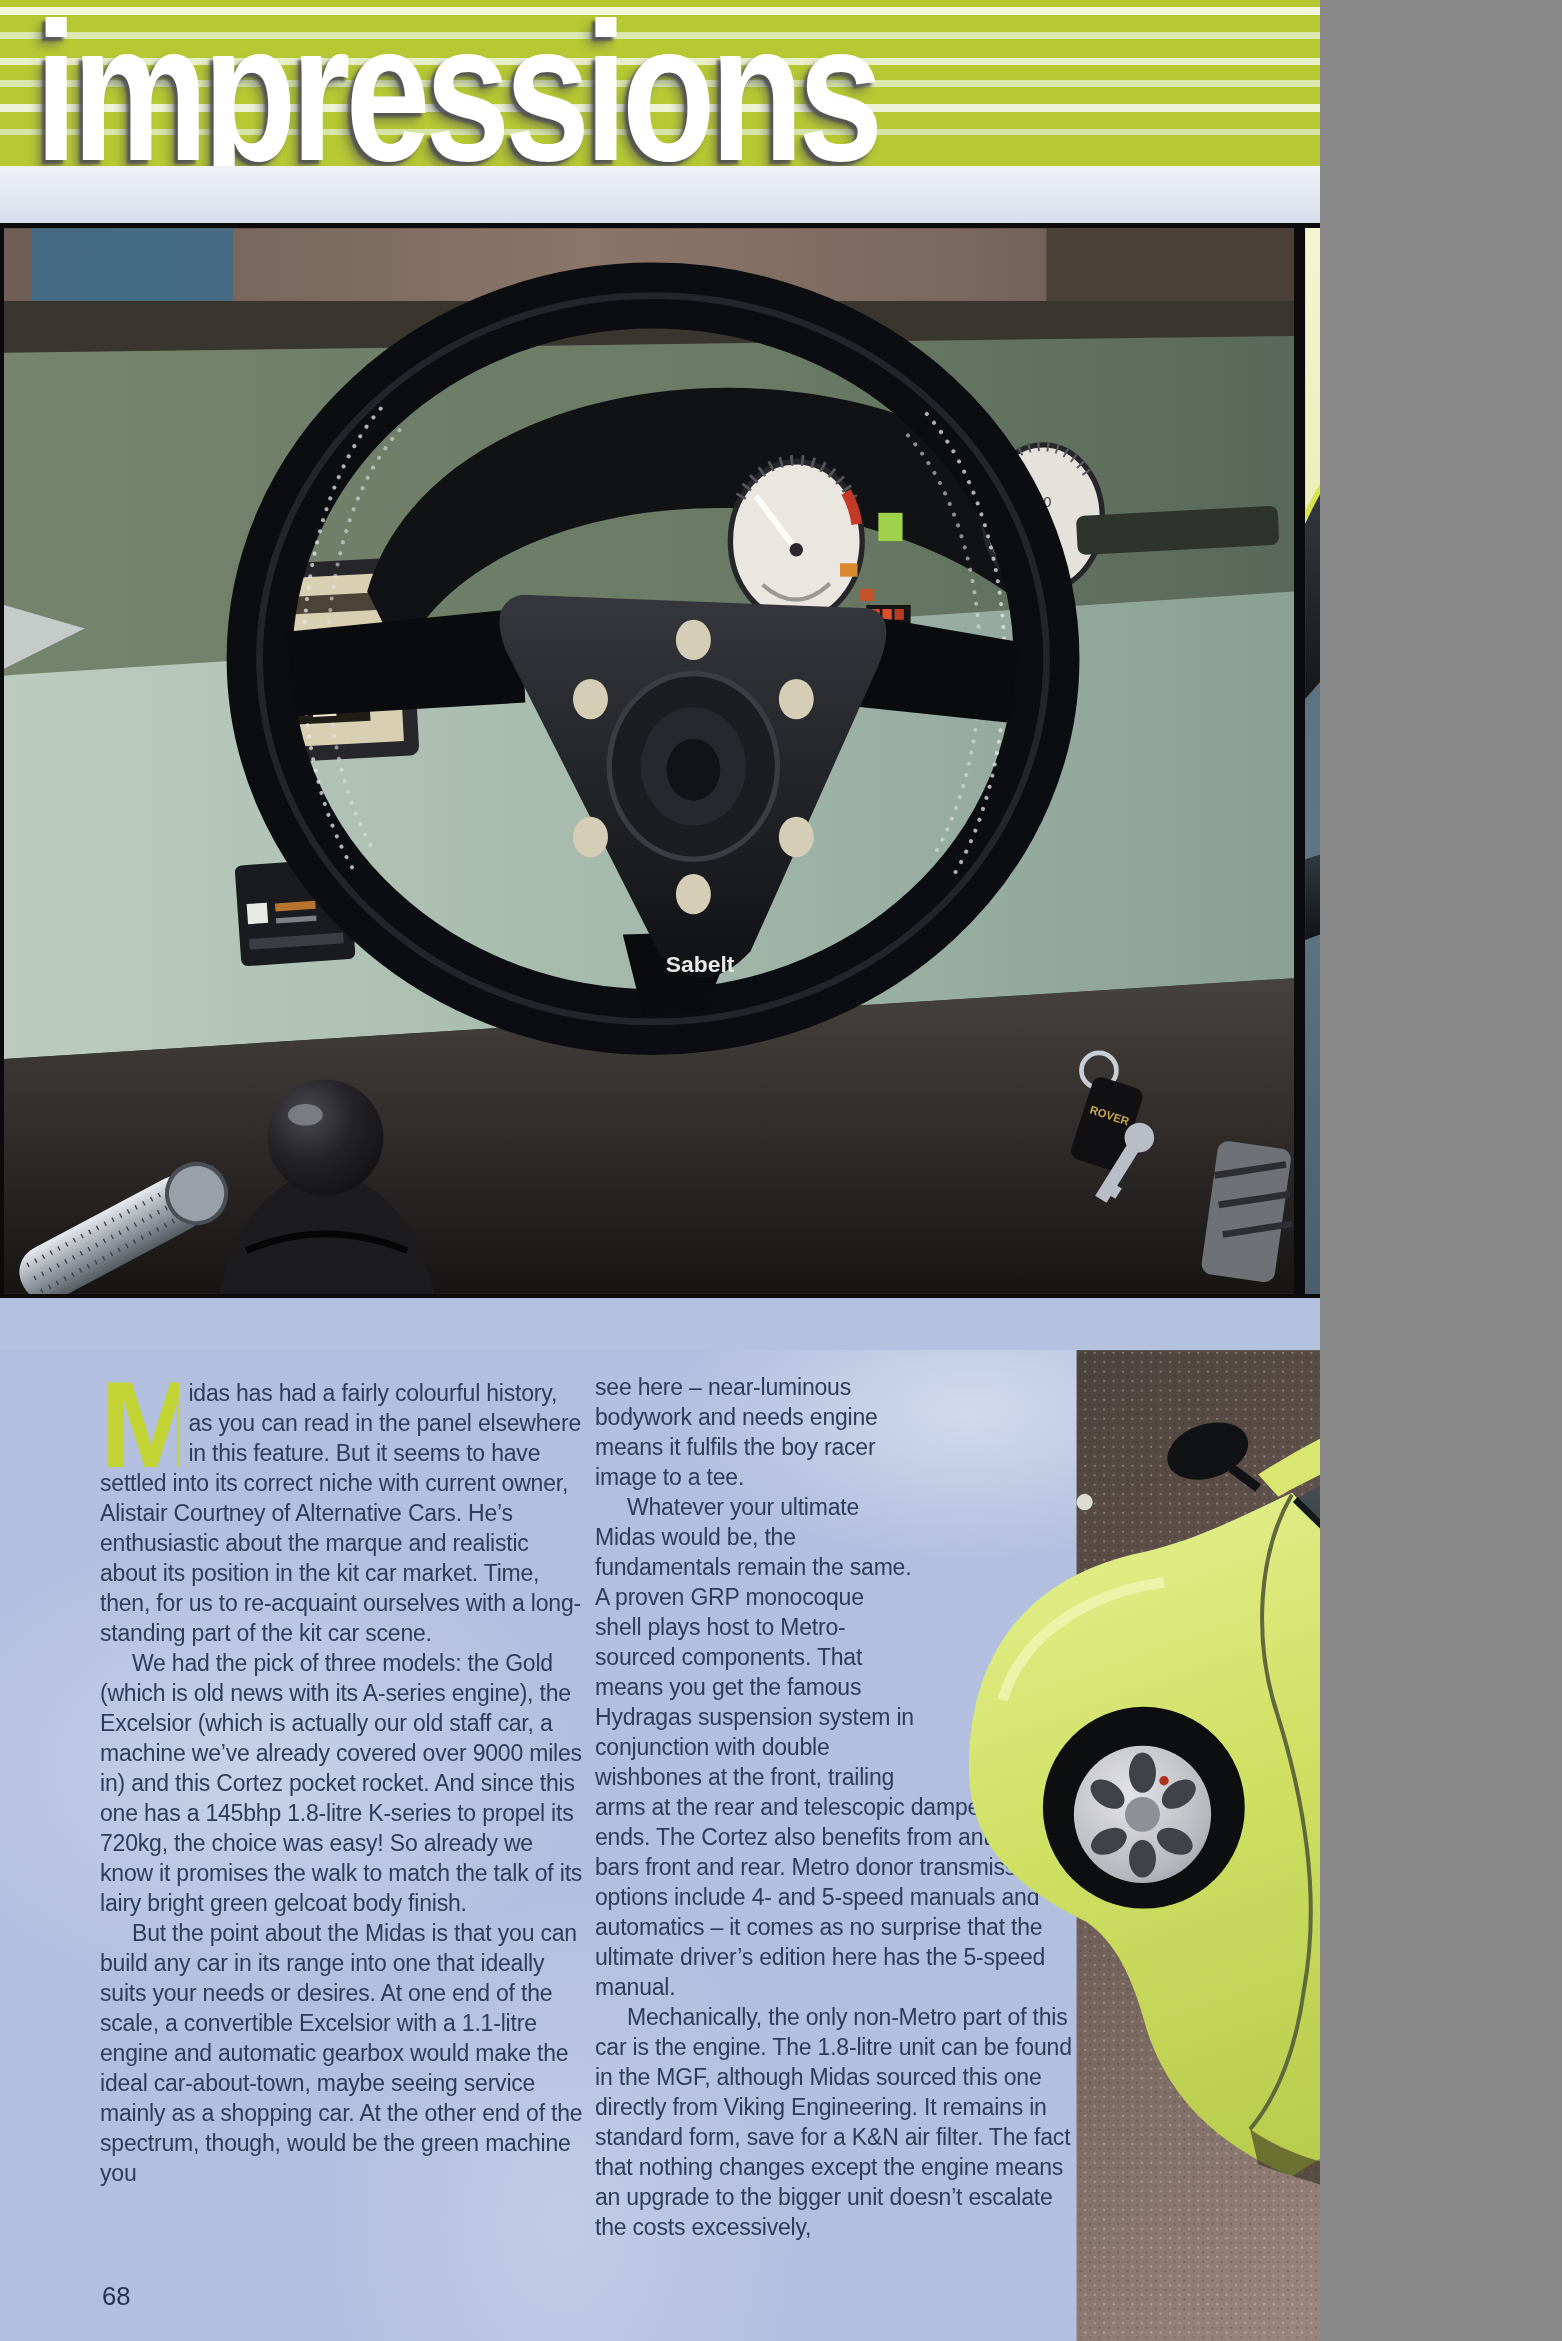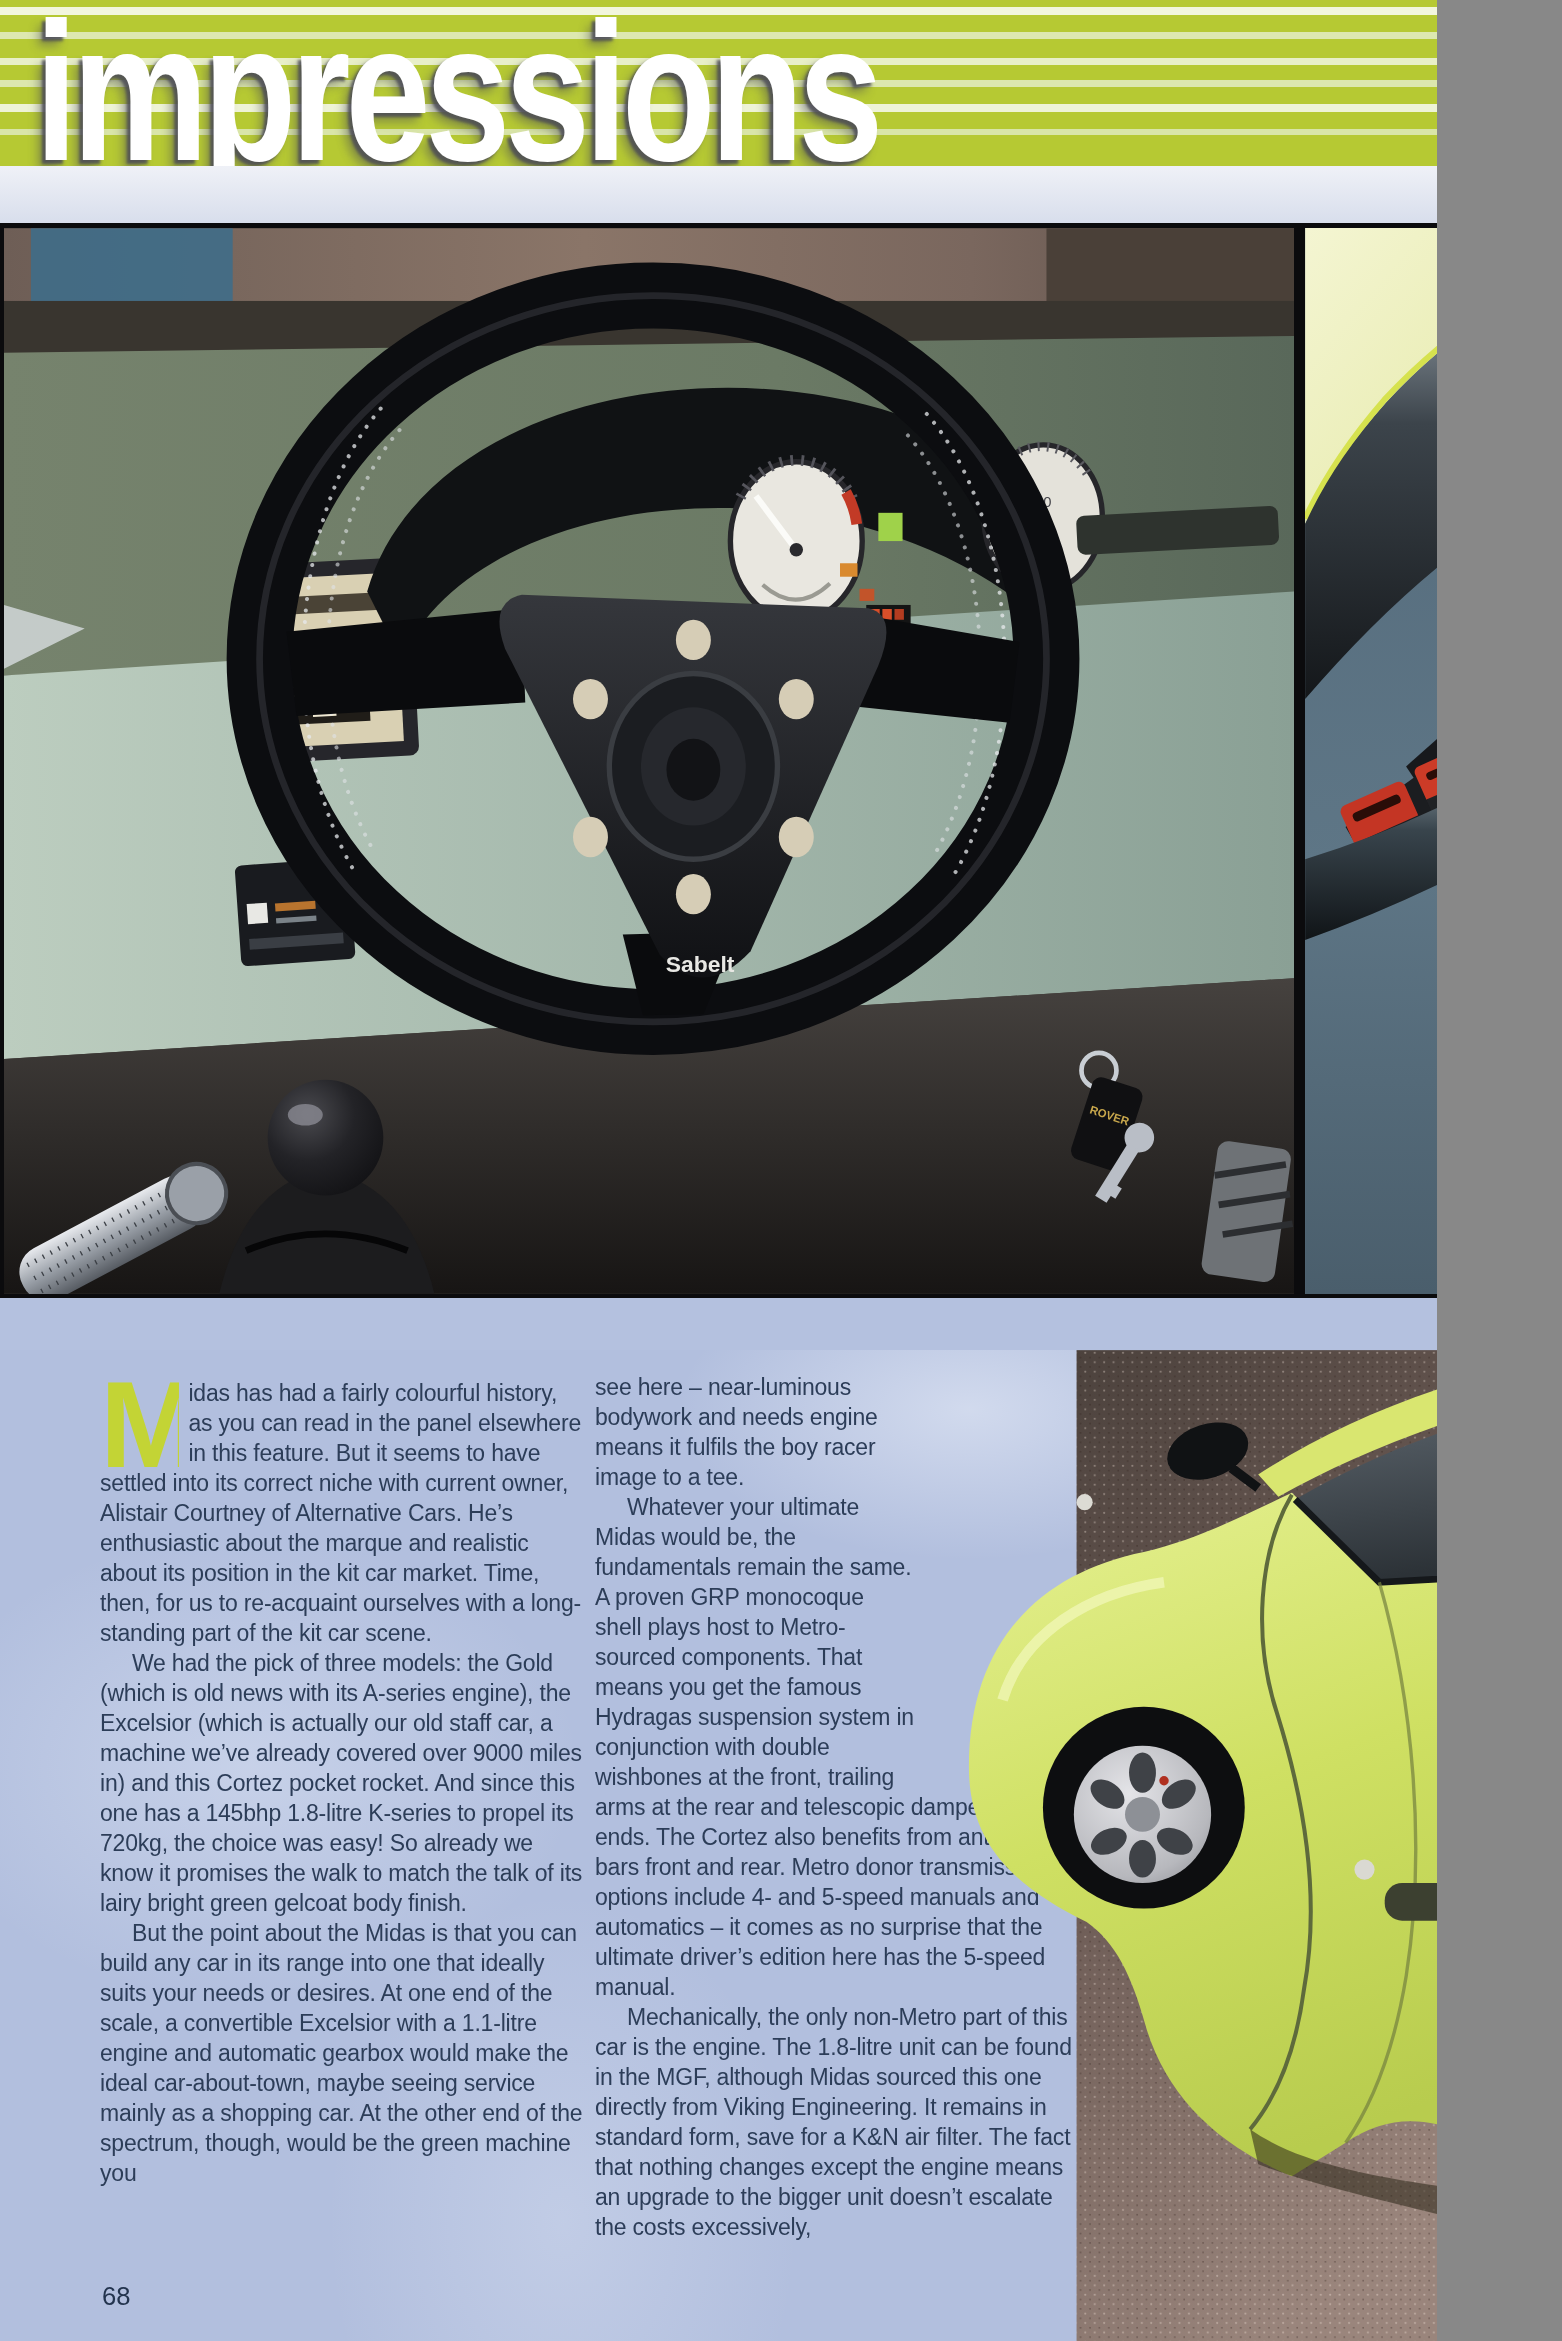--- a/index.html
+++ b/index.html
@@ -1,16 +1,16 @@
 <!DOCTYPE html>
 <html style="font-size:10.8px"><head>
 <meta charset="utf-8">
 <style>
   html,body{margin:0;padding:0;background:#888;}
-  .page{position:relative;width:1437px;height:2342px;overflow:hidden;
+  .page{position:relative;width:1320px;height:2342px;overflow:hidden;
         font-family:"Liberation Sans",sans-serif;background:#b4c1df;}
   .abs{position:absolute;}
 
   
   .header{left:0;top:0;width:1563px;height:166px;background-color:#b6c933;
     background-image:linear-gradient(to bottom,
       rgba(0,0,0,0) 0 6.7px,#f2f6dd 6.7px 15px,rgba(0,0,0,0) 15px 32px,
       #dde8b0 32px 39px,rgba(0,0,0,0) 39px 58px,#e8efc8 58px 65px,
       rgba(0,0,0,0) 65px 80px,#dce7ae 80px 87px,rgba(0,0,0,0) 87px 104px,
       #eef3d6 104px 112px,rgba(0,0,0,0) 112px 129px,#d9e5a8 129px 135px,rgba(0,0,0,0) 135px);}

